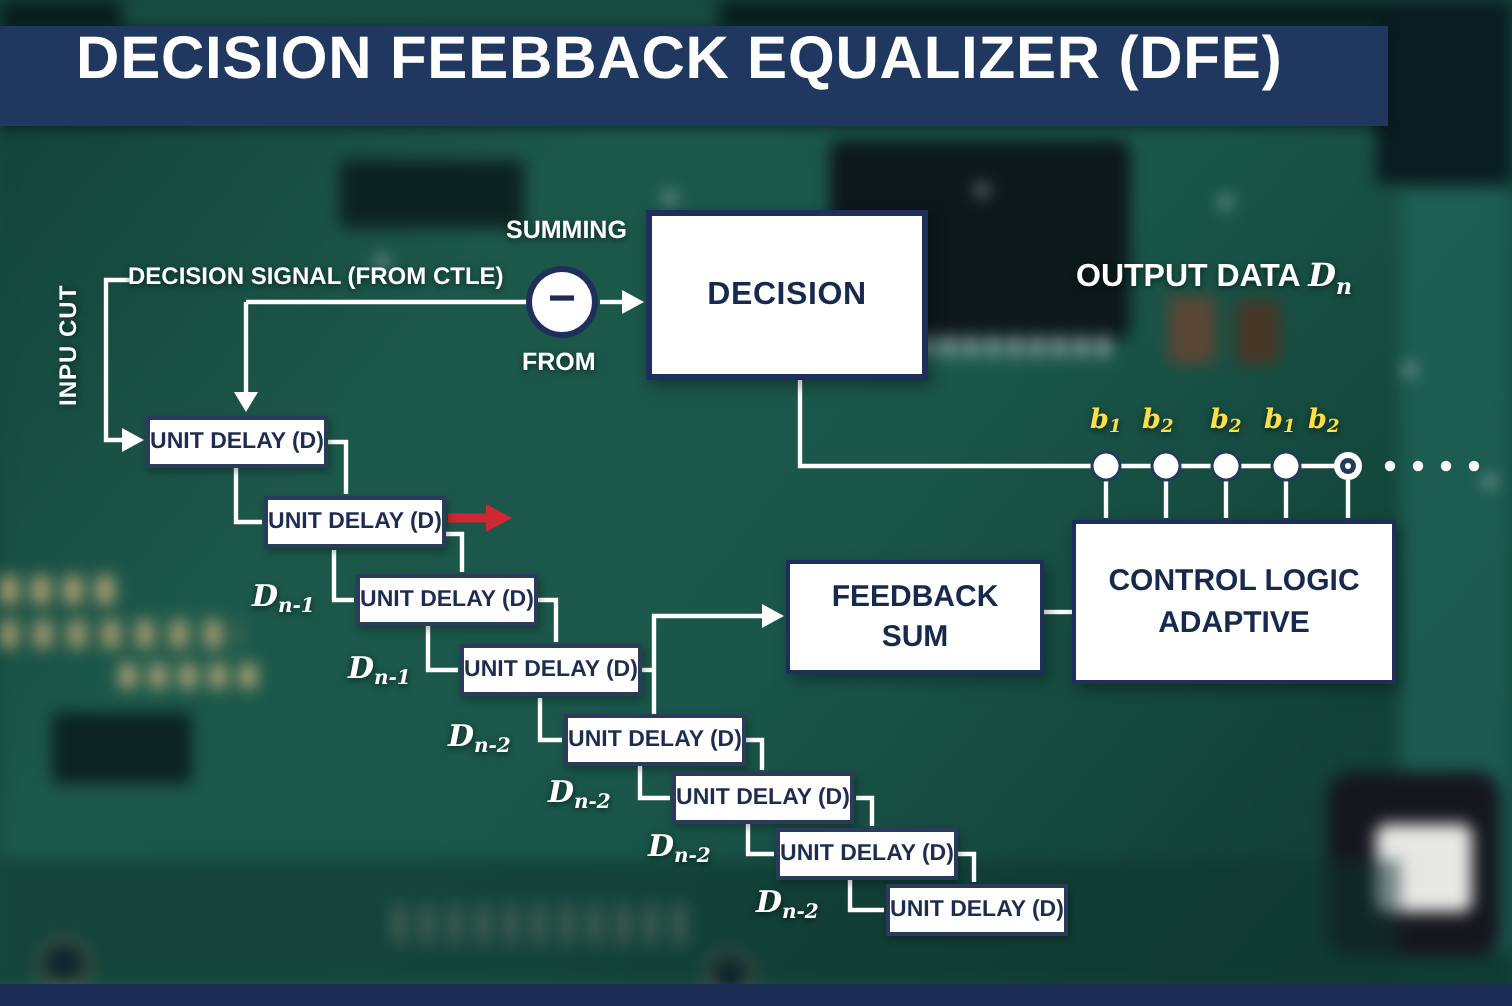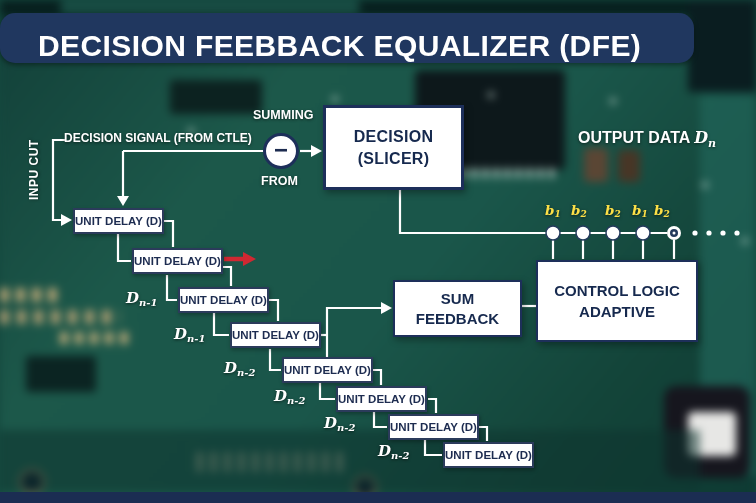--- a/index.html
+++ b/index.html
@@ -37,35 +37,35 @@
            background:#0a1626;border:4px solid #6d6750;}
   .p-dot{width:6px;height:6px;border-radius:50%;background:#cfe0d6;opacity:.7;}
   .p-d1{left:332px;top:96px;} .p-d2{left:488px;top:92px;} .p-d3{left:610px;top:98px;}
   .p-d4{left:702px;top:182px;} .p-d5{left:742px;top:238px;} .p-d6{left:188px;top:128px;}
   .p-shade-b{left:0;top:430px;width:700px;height:62px;background:#0e352f;opacity:.55;}
 
   .bottom-bar{position:absolute;left:0;top:492px;width:756px;height:11px;background:#1b2d52;z-index:6;}
 
   
   .banner{position:absolute;left:0;top:13px;width:694px;height:50px;background:#20375f;
-          display:flex;align-items:flex-end;z-index:5;box-shadow:0 2px 5px rgba(0,0,0,.4);border-radius:15px;}
+          display:flex;align-items:flex-start;z-index:5;box-shadow:0 2px 5px rgba(0,0,0,.4);}
   .banner h1{margin:0 0 0 38px;color:#fff;font-size:30px;font-weight:bold;letter-spacing:.4px;}
 
   
   svg.wires{position:absolute;left:0;top:0;z-index:3;pointer-events:none;}
 
   
   .wlabel{position:absolute;color:#fff;font-weight:bold;z-index:4;
-          text-shadow:0 1px 3px rgba(0,0,0,.55);white-space:nowrap;text-align:right;}
+          text-shadow:0 1px 3px rgba(0,0,0,.55);white-space:nowrap;}
   .lbl-input{left:27px;top:139px;height:64px;font-size:12px;letter-spacing:.5px;
              writing-mode:vertical-rl;transform:rotate(180deg);}
   .lbl-received{left:64px;top:131px;font-size:12px;}
   .lbl-summing{left:253px;top:108px;font-size:12.5px;}
   .lbl-noder{left:261px;top:174px;font-size:12.5px;}
-  .lbl-output{left:538px;top:128px;font-size:16px;margin-left:40px;}
+  .lbl-output{left:538px;top:128px;font-size:16px;}
   .lbl-output i{font-family:"DejaVu Serif",serif;font-weight:bold;}
   .lbl-output sub{font-size:11px;font-style:italic;font-family:"DejaVu Serif",serif;}
 
   
   .nbox{position:absolute;background:#fff;color:#16294e;font-weight:bold;text-align:center;
         display:flex;flex-direction:column;justify-content:center;z-index:4;box-sizing:border-box;
         box-shadow:2px 3px 7px rgba(0,0,0,.35);}
   .box-dm{left:323px;top:105px;width:141px;height:85px;border:3px solid #1d2f5a;
           font-size:16px;line-height:1.32;letter-spacing:.3px;}
   .box-fb{left:393px;top:280px;width:129px;height:57px;border:2px solid #1d2f5a;
@@ -207,25 +207,24 @@
     <span>OUTPUT DATA</span>
     <i>D</i><sub>n</sub>
   </div>
 
   <div class="sumnode">
     <span>−</span>
   </div>
 
   <div class="nbox box-dm">
     <div>DECISION</div>
-    <div>(SLICER)</div>
   </div>
   <div class="nbox box-fb">
+    <div>FEEDBACK</div>
     <div>SUM</div>
-    <div>FEEDBACK</div>
   </div>
   <div class="nbox box-acl">
     <div>CONTROL LOGIC</div>
     <div>ADAPTIVE</div>
   </div>
 
 
   <div class="udb udb1">UNIT DELAY (D)</div>
   <div class="udb udb2">UNIT DELAY (D)</div>
   <div class="udb udb3">UNIT DELAY (D)</div>

